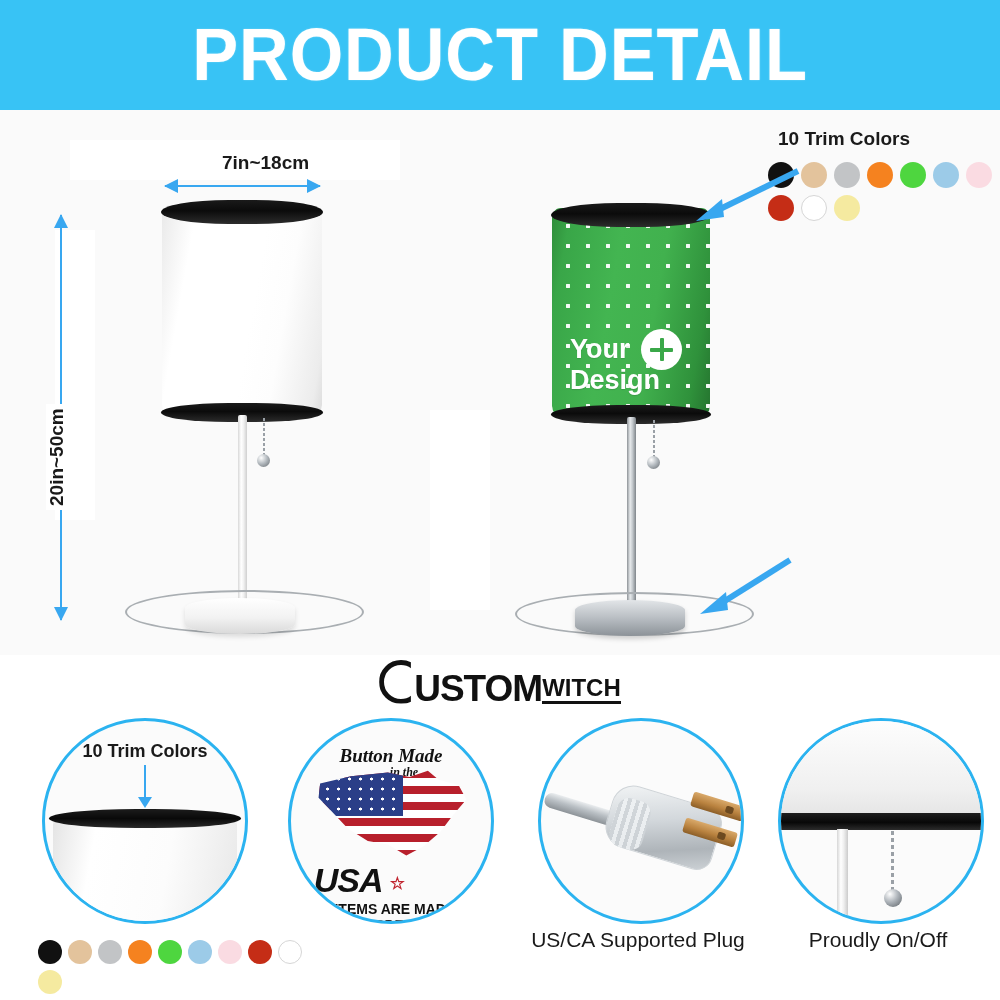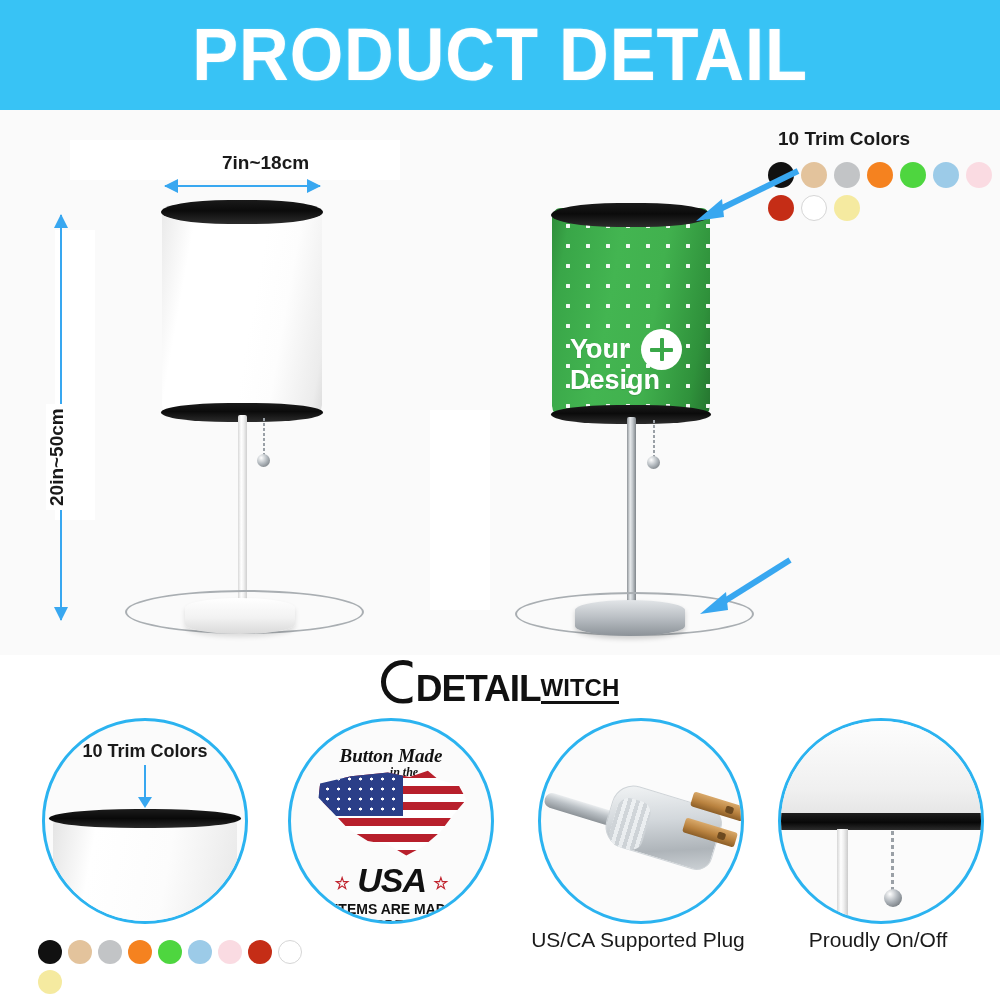--- a/index.html
+++ b/index.html
@@ -193,21 +193,21 @@
     border:1.5px solid #222;
     clip-path:polygon(2% 16%,22% 8%,46% 4%,60% 9%,72% 2%,79% 12%,92% 18%,97% 34%,88% 52%,80% 70%,69% 86%,58% 96%,46% 84%,33% 80%,20% 66%,9% 46%,1% 32%);
   }
   .usa-canton{
     position:absolute;left:0;top:0;width:56%;height:52%;
     background:#2a3e88;
     background-image:radial-gradient(circle,#ffffff 1.4px,transparent 1.6px);
     background-size:11px 10px;background-position:4px 4px;
   }
   .usa-word{
-    position:absolute;left:0;top:140px;width:100%;text-align:center;
+    position:absolute;left:0;top:140px;width:100%;text-align:left;
     font-size:34px;font-style:italic;font-weight:bold;color:#111;letter-spacing:-1px;
   }
   .usa-star{color:#c1252f;font-size:17px;font-style:normal;vertical-align:middle;}
   .usa-sub{
     position:absolute;left:0;top:180px;width:100%;text-align:center;
     font-size:14px;font-weight:bold;color:#111;
   }
 
   
   .plug-cord{
@@ -330,21 +330,21 @@
     <svg class="diag-arrow" style="left:690px;top:440px;" width="110" height="70" viewBox="0 0 110 70">
       <line x1="100" y1="10" x2="30" y2="54" stroke="#38a7f0" stroke-width="6"></line>
       <polygon points="10,64 36,42 38,60" fill="#38a7f0"></polygon>
     </svg>
 
   </div>
 
   <div class="logo-wrap">
     <div class="logo">
       <span class="logo-c"></span>
-      <span class="logo-custom">DETAIL</span>
+      <span class="logo-custom">USTOM</span>
       <span class="logo-witch">WITCH</span>
     </div>
   </div>
 
   <div class="features">
 
     <div class="feature" style="left:42px;top:8px;">
       <div class="circle" style="left:0;top:0;width:200px;height:200px;">
         <div class="c1-shade"></div>
         <div class="c1-trim"></div>

